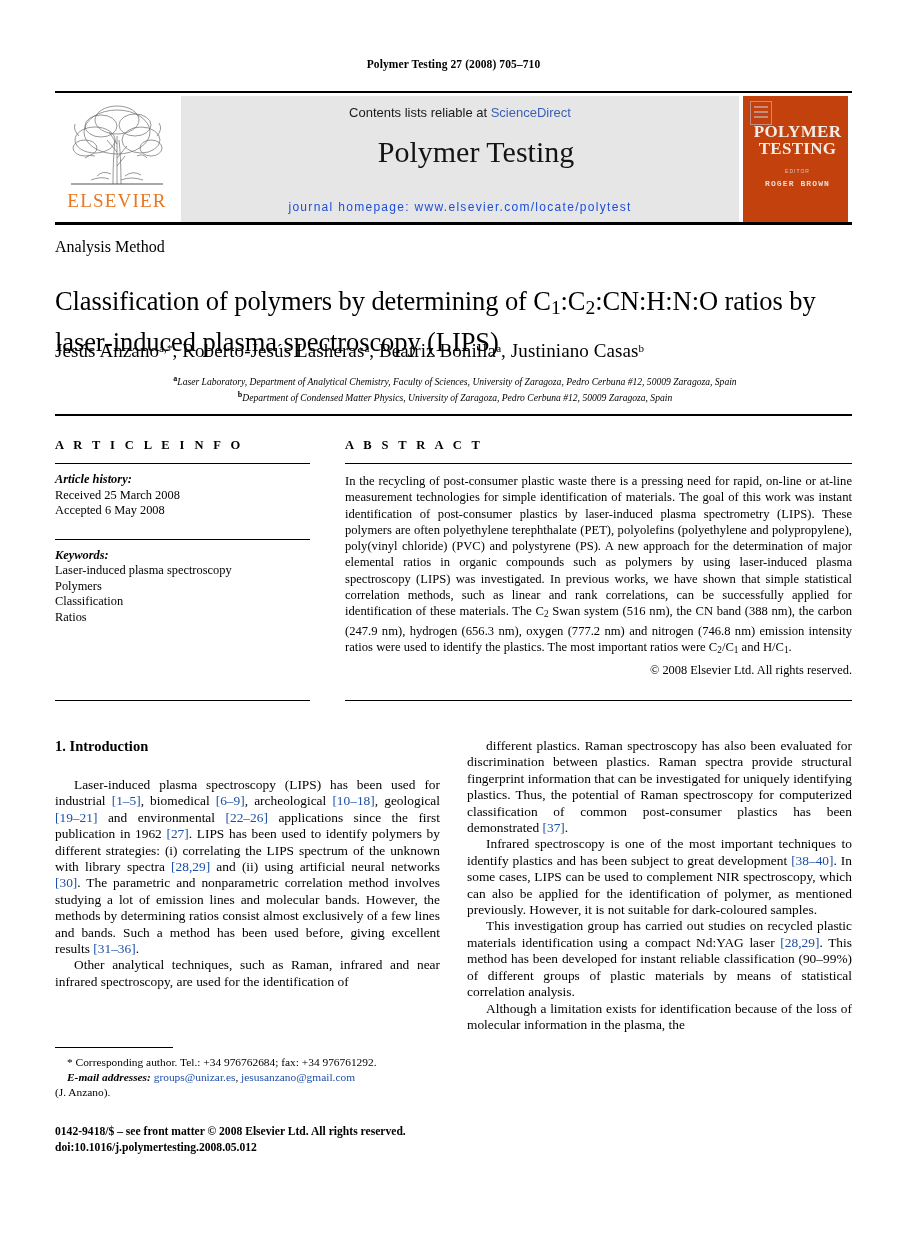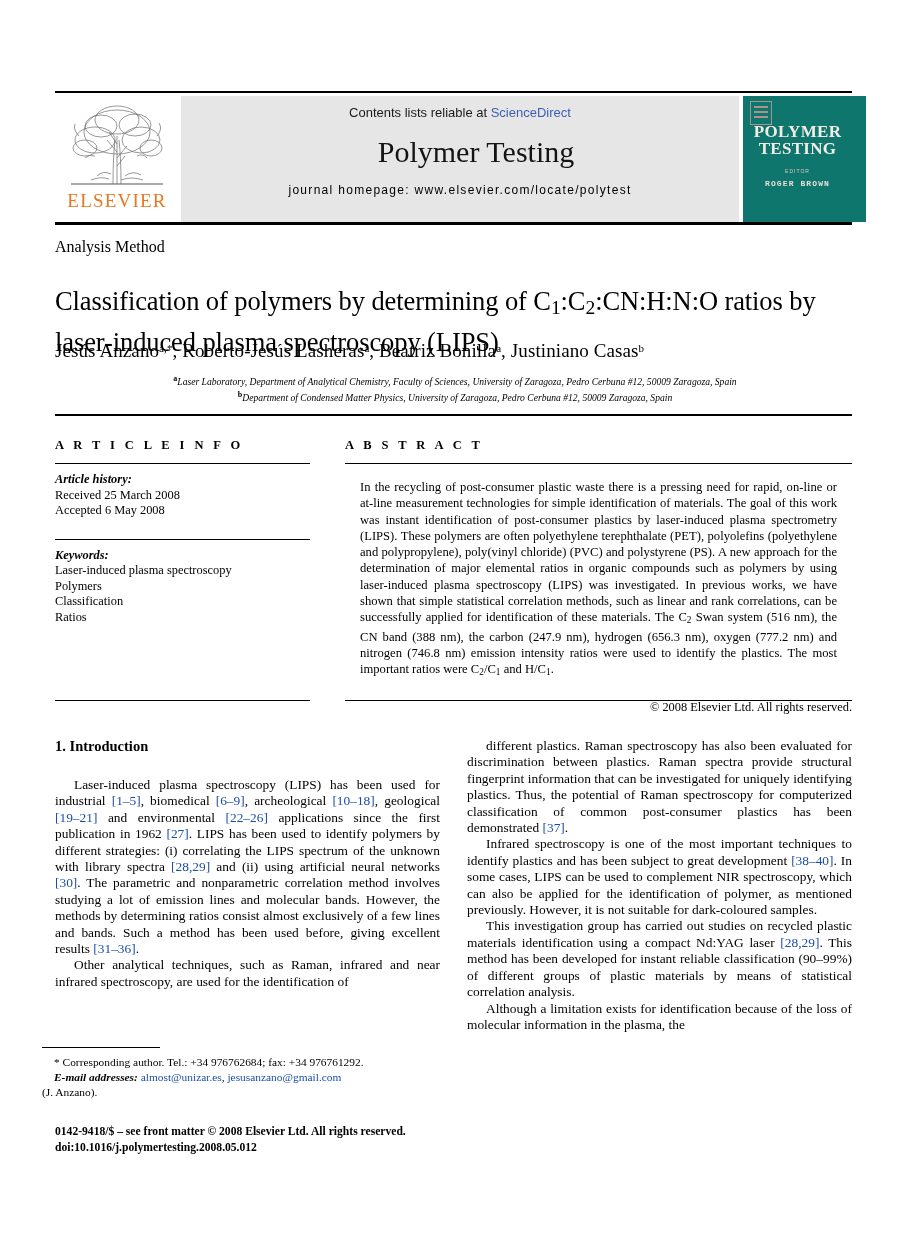--- a/index.html
+++ b/index.html
@@ -96,34 +96,34 @@
     position: absolute;
     left: 16px; top: 39px;
     width: 558px;
     text-align: center;
     font-family: "Liberation Serif", serif;
     font-size: 30px;
     color: #141414;
   }
   .homepage-line {
     position: absolute;
-    left: 0; top: 87px;
+    left: 0; top: 104px;
     width: 558px;
     text-align: center;
     font-family: "Liberation Sans", sans-serif;
     font-size: 12px;
     letter-spacing: 1.3px;
-    color: #000000;
+    color: #1d4ed8;
   }
   .cover {
     position: absolute;
     left: 688px; top: 0;
-    width: 123px;
+    width: 105px;
     height: 126px;
-    background: #0f766e;
+    background: #c2410c;
     overflow: hidden;
   }
   .cover-badge {
     position: absolute;
     left: 7px; top: 5px;
     width: 20px; height: 22px;
     border: 1px solid #c59a92;
     opacity: .85;
   }
   .cover-badge i {
@@ -238,23 +238,23 @@
   .info-block { margin-top: 8px; font-size: 12.4px; line-height: 15.5px; }
   .info-block .lab { font-style: italic; font-weight: bold; font-family: Liberation Serif, serif; }
   .info-block div { white-space: nowrap; }
   .kw-rule { margin-top: 20px; }
   .abstract-text {
     margin-top: 9px;
     font-size: 12.6px;
     line-height: 16.3px;
     text-align: justify;
   }
-  .abstract-text p { margin: 15px; }
+  .abstract-text p { margin: 0; }
   .copyright {
-    margin-top: 18px;
+    margin-top: 4px;
     text-align: right;
     font-size: 12.4px;
   }
   .rule-abs {
     position: absolute;
     left: 345px; top: 700px;
     width: 507px;
     height: 1px;
     background: #000;
   }
@@ -293,21 +293,21 @@
   a.ref, .ref {
     color: #1b4ea8;
     text-decoration: none;
     margin-top: 43px;
   }
   .mail { color: #1b4ea8; text-decoration: none; }
 
   
   .footnote {
     position: absolute;
-    left: 42px; top: 1047px;
+    left: 55px; top: 1047px;
     width: 385px;
   }
   .fn-rule {
     width: 118px;
     height: 1px;
     background: #000;
     margin-bottom: 7px;
   }
   .footnote .l1 {
     font-size: 11.4px;
@@ -333,20 +333,21 @@
   }
 
   sub { font-size: 74%; vertical-align: -0.22em; }
   sup { vertical-align: 0.45em; }
 </style>
 </head>
 <body>
 
 <div class="page">
 
+  <div class="running-head">Polymer Testing 27 (2008) 705–710</div>
 
   <div class="masthead">
     <div class="masthead-rule-top"></div>
 
     <div class="elsevier-logo">
       <svg width="124" height="92" viewBox="0 0 124 92" aria-hidden="true">
         <g stroke="#6b6b6b" stroke-width="0.7" fill="none">
           <path d="M62 88 L62 40 M62 56 L52 44 M62 62 L72 50 M62 48 L54 36 M62 70 L70 60"></path>
           <path d="M58 88 Q58 62 60 44 M66 88 Q66 62 64 44"></path>
           <ellipse cx="62" cy="36" rx="33" ry="22"></ellipse>
@@ -444,21 +445,21 @@
   <div class="body-right">
     <p><span>different plastics. Raman spectroscopy has also been evaluated for discrimination between plastics. Raman spectra provide structural fingerprint information that can be investigated for uniquely identifying plastics. Thus, the potential of Raman spectroscopy for computerized classification of common post-consumer plastics has been demonstrated </span><span class="ref">[37]</span><span>.</span></p>
     <p class="cont"><span>Infrared spectroscopy is one of the most important techniques to identify plastics and has been subject to great development </span><span class="ref">[38–40]</span><span>. In some cases, LIPS can be used to complement NIR spectroscopy, which can also be applied for the identification of polymer, as mentioned previously. However, it is not suitable for dark-coloured samples.</span></p>
     <p class="cont"><span>This investigation group has carried out studies on recycled plastic materials identification using a compact Nd:YAG laser </span><span class="ref">[28,29]</span><span>. This method has been developed for instant reliable classification (90–99%) of different groups of plastic materials by means of statistical correlation analysis.</span></p>
     <p class="cont">Although a limitation exists for identification because of the loss of molecular information in the plasma, the</p>
   </div>
 
   <div class="footnote">
     <div class="fn-rule"></div>
     <div class="l1">* Corresponding author. Tel.: +34 976762684; fax: +34 976761292.</div>
-    <div class="l2"><i>E-mail addresses:</i> <span class="mail">almost@unizar.es</span><span>, </span><span class="mail">jesusanzano@gmail.com</span></div>
+    <div class="l2"><i>E-mail addresses:</i> <span class="mail">groups@unizar.es</span><span>, </span><span class="mail">jesusanzano@gmail.com</span></div>
     <div class="l3">(J. Anzano).</div>
   </div>
 
   <div class="imprint">
     <div>0142-9418/$ – see front matter © 2008 Elsevier Ltd. All rights reserved.</div>
     <div>doi:10.1016/j.polymertesting.2008.05.012</div>
   </div>
 
 </div>
 

